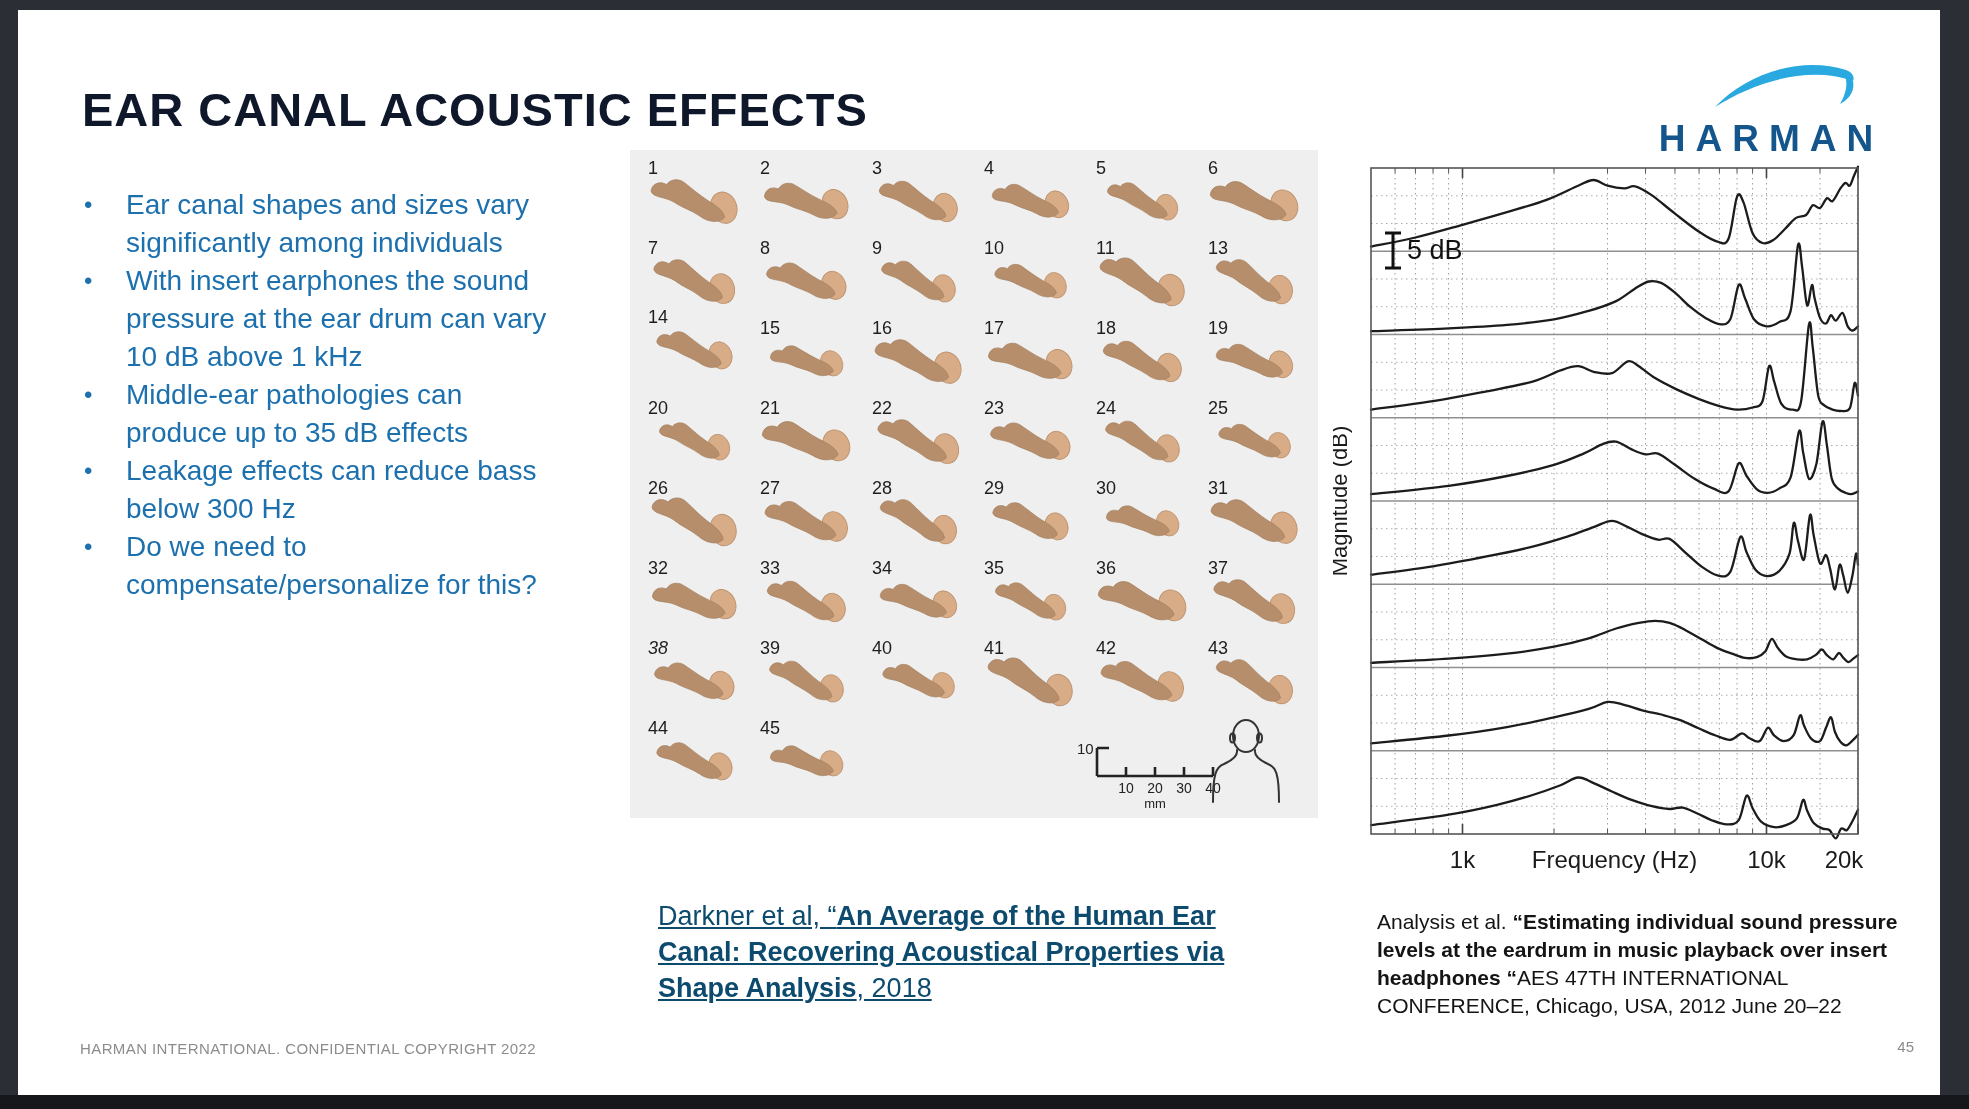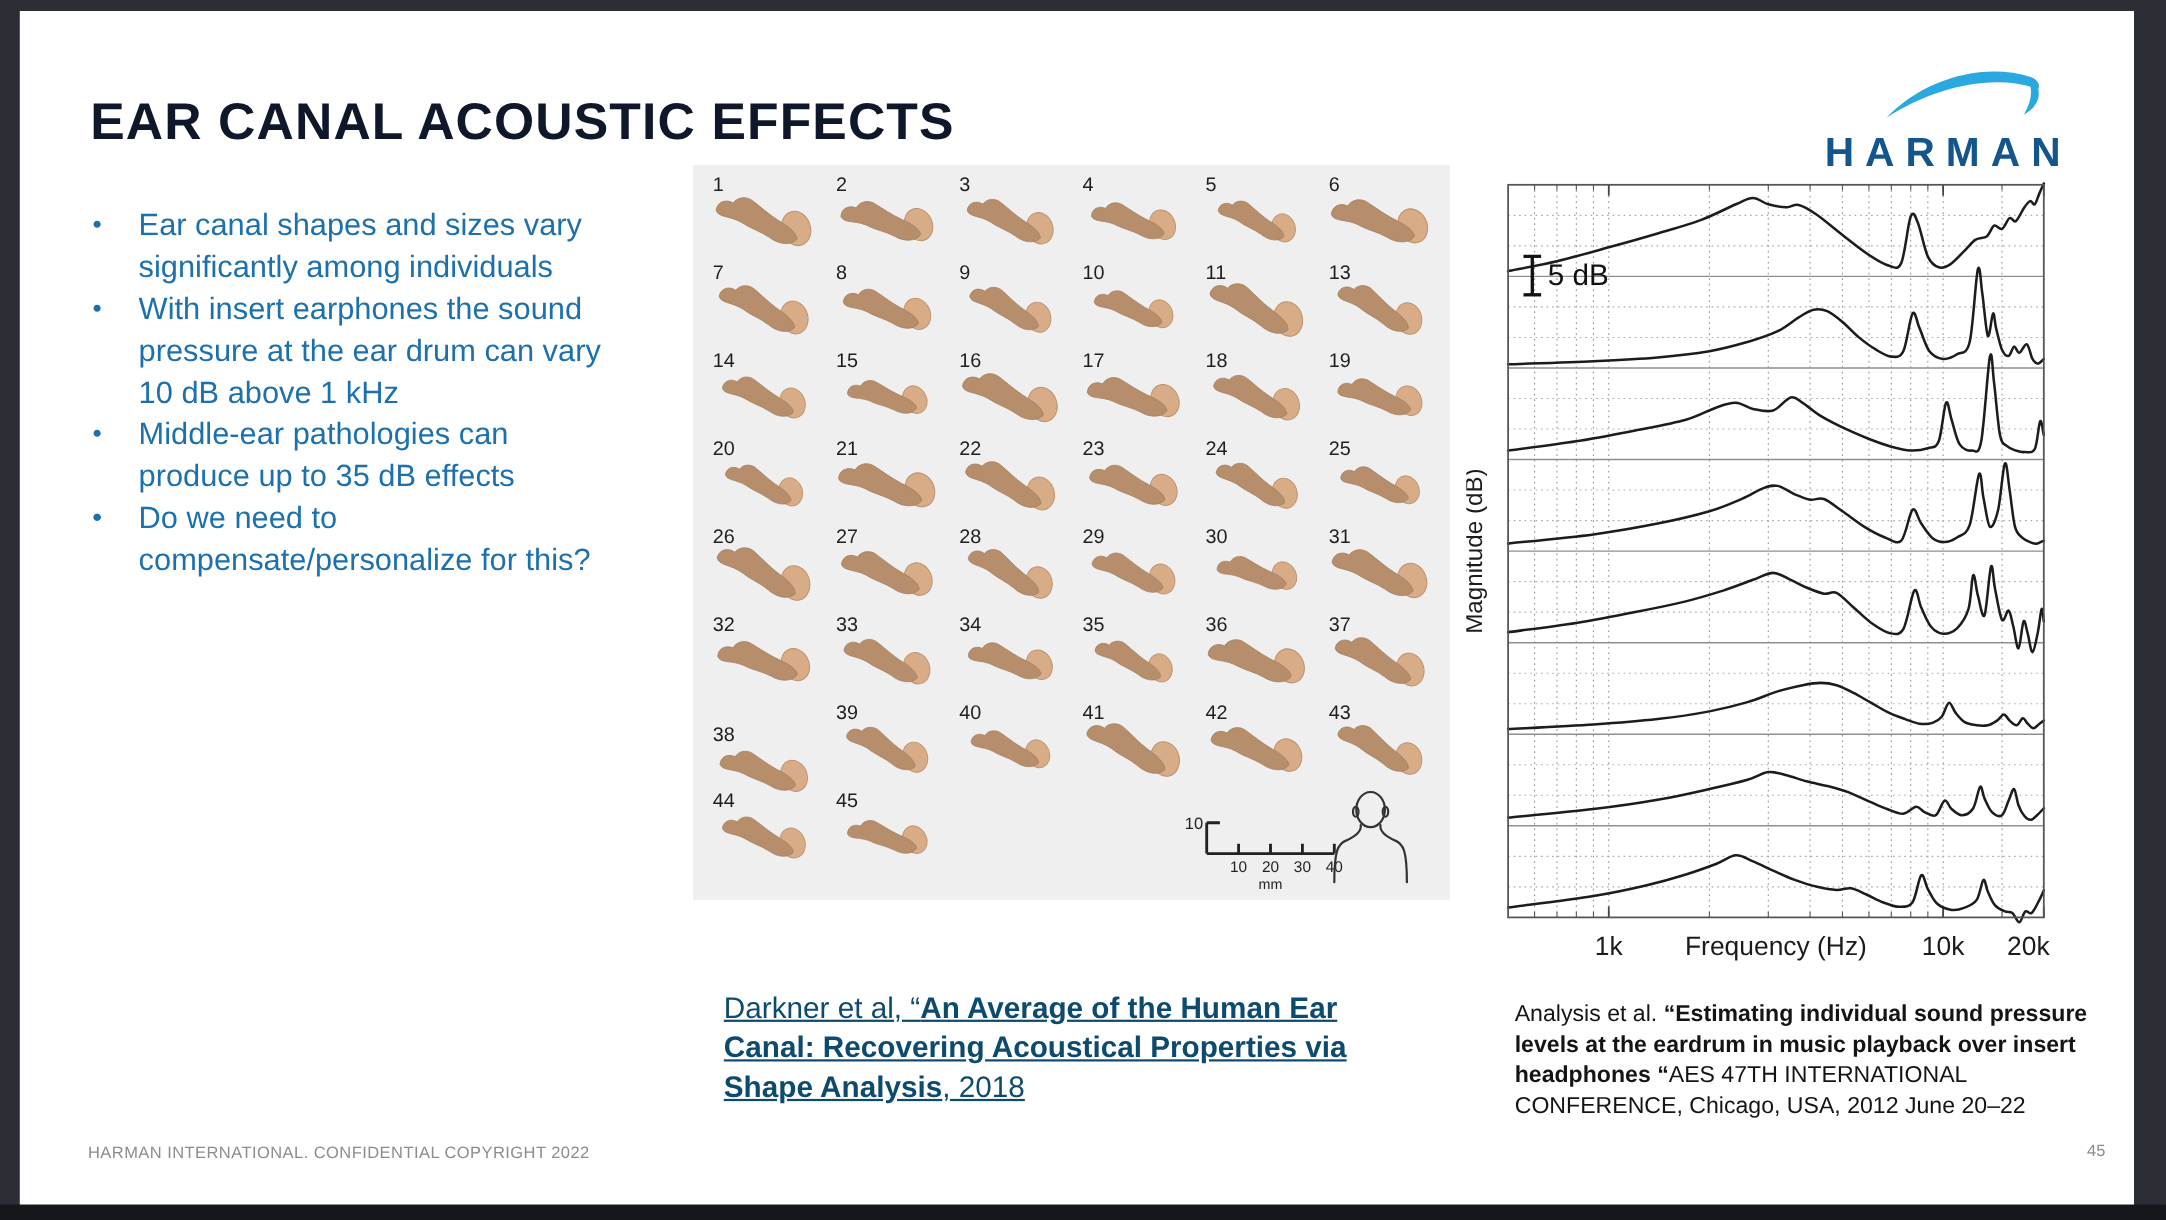--- a/index.html
+++ b/index.html
@@ -47,21 +47,21 @@
       <path d="M62,57 C95,22 150,6 193,20 C199,22 202,27 200,31 C158,16 104,30 62,57 Z" fill="#2aa9e0"></path>
       <path d="M200,31 C202,40 197,49 187,54 C193,44 195,34 192,26 Z" fill="#2aa9e0"></path>
     </g>
     <text x="118" y="101" text-anchor="middle" font-size="37" font-weight="700" letter-spacing="10" fill="#14568c">HARMAN</text>
   </svg>
 
   <ul class="bullets" id="bullet-list">
       <li><span class="marker">•</span><span>Ear canal shapes and sizes vary significantly among individuals</span></li>
       <li><span class="marker">•</span><span>With insert earphones the sound pressure at the ear drum can vary 10 dB above 1 kHz</span></li>
       <li><span class="marker">•</span><span>Middle-ear pathologies can produce up to 35 dB effects</span></li>
-      <li><span class="marker">•</span></li>
+      <li><span class="marker">•</span><span>Leakage effects can reduce bass below 300 Hz</span></li>
       <li><span class="marker">•</span><span>Do we need to compensate/personalize for this?</span></li>
     </ul>
 
   <div class="ear-fig" id="ear-fig">
     <div id="ear-grid">
         <div class="ear-item" style="left: 16px; top: 8px;">
           <span class="num">1</span>
           <svg viewBox="0 0 104 56" width="98" height="53" style="transform:rotate(1deg) scale(1.02);transform-origin:50% 50%;">
             <ellipse cx="80" cy="35" rx="13.5" ry="16.5" transform="rotate(-20 80 35)" fill="#d7ac86" stroke="#bd9370" stroke-width="1"></ellipse>
             <path d="M4,19 C5,11 13,8 20,12 C24,6 33,5 39,10 C47,16 54,22 62,27 C72,33 80,38 81,45 C75,52 63,50 55,44 C46,38 37,36 28,30 C17,24 6,26 4,19 Z" fill="#b78e6c" stroke="#a5815f" stroke-width="0.8"></path>
@@ -137,21 +137,21 @@
             <path d="M4,19 C5,11 13,8 20,12 C24,6 33,5 39,10 C47,16 54,22 62,27 C72,33 80,38 81,45 C75,52 63,50 55,44 C46,38 37,36 28,30 C17,24 6,26 4,19 Z" fill="#b78e6c" stroke="#a5815f" stroke-width="0.8"></path>
           </svg>
         </div>
         <div class="ear-item" style="left: 576px; top: 88px;">
           <span class="num">13</span>
           <svg viewBox="0 0 104 56" width="98" height="53" style="transform:rotate(7deg) scale(0.93);transform-origin:50% 50%;">
             <ellipse cx="80" cy="35" rx="13.5" ry="16.5" transform="rotate(-20 80 35)" fill="#d7ac86" stroke="#bd9370" stroke-width="1"></ellipse>
             <path d="M4,19 C5,11 13,8 20,12 C24,6 33,5 39,10 C47,16 54,22 62,27 C72,33 80,38 81,45 C75,52 63,50 55,44 C46,38 37,36 28,30 C17,24 6,26 4,19 Z" fill="#b78e6c" stroke="#a5815f" stroke-width="0.8"></path>
           </svg>
         </div>
-        <div class="ear-item" style="left: 16px; top: 168px;">
+        <div class="ear-item" style="left: 16px; top: 157px;">
           <span class="num">14</span>
           <svg viewBox="0 0 104 56" width="98" height="53" style="transform:rotate(0deg) scale(0.89);transform-origin:50% 50%;">
             <ellipse cx="80" cy="35" rx="13.5" ry="16.5" transform="rotate(-20 80 35)" fill="#d7ac86" stroke="#bd9370" stroke-width="1"></ellipse>
             <path d="M4,19 C5,11 13,8 20,12 C24,6 33,5 39,10 C47,16 54,22 62,27 C72,33 80,38 81,45 C75,52 63,50 55,44 C46,38 37,36 28,30 C17,24 6,26 4,19 Z" fill="#b78e6c" stroke="#a5815f" stroke-width="0.8"></path>
           </svg>
         </div>
         <div class="ear-item" style="left: 128px; top: 168px;">
           <span class="num">15</span>
           <svg viewBox="0 0 104 56" width="98" height="53" style="transform:rotate(-7deg) scale(0.84);transform-origin:50% 50%;">
             <ellipse cx="80" cy="35" rx="13.5" ry="16.5" transform="rotate(-20 80 35)" fill="#d7ac86" stroke="#bd9370" stroke-width="1"></ellipse>
@@ -305,21 +305,21 @@
             <path d="M4,19 C5,11 13,8 20,12 C24,6 33,5 39,10 C47,16 54,22 62,27 C72,33 80,38 81,45 C75,52 63,50 55,44 C46,38 37,36 28,30 C17,24 6,26 4,19 Z" fill="#b78e6c" stroke="#a5815f" stroke-width="0.8"></path>
           </svg>
         </div>
         <div class="ear-item" style="left: 576px; top: 408px;">
           <span class="num">37</span>
           <svg viewBox="0 0 104 56" width="98" height="53" style="transform:rotate(4deg) scale(0.97);transform-origin:50% 50%;">
             <ellipse cx="80" cy="35" rx="13.5" ry="16.5" transform="rotate(-20 80 35)" fill="#d7ac86" stroke="#bd9370" stroke-width="1"></ellipse>
             <path d="M4,19 C5,11 13,8 20,12 C24,6 33,5 39,10 C47,16 54,22 62,27 C72,33 80,38 81,45 C75,52 63,50 55,44 C46,38 37,36 28,30 C17,24 6,26 4,19 Z" fill="#b78e6c" stroke="#a5815f" stroke-width="0.8"></path>
           </svg>
         </div>
-        <div class="ear-item" style="left: 16px; top: 508px;">
+        <div class="ear-item" style="left: 16px; top: 488px; font-style: italic;">
           <span class="num">38</span>
           <svg viewBox="0 0 104 56" width="98" height="53" style="transform:rotate(-3deg) scale(0.93);transform-origin:50% 50%;">
             <ellipse cx="80" cy="35" rx="13.5" ry="16.5" transform="rotate(-20 80 35)" fill="#d7ac86" stroke="#bd9370" stroke-width="1"></ellipse>
             <path d="M4,19 C5,11 13,8 20,12 C24,6 33,5 39,10 C47,16 54,22 62,27 C72,33 80,38 81,45 C75,52 63,50 55,44 C46,38 37,36 28,30 C17,24 6,26 4,19 Z" fill="#b78e6c" stroke="#a5815f" stroke-width="0.8"></path>
           </svg>
         </div>
         <div class="ear-item" style="left: 128px; top: 488px;">
           <span class="num">39</span>
           <svg viewBox="0 0 104 56" width="98" height="53" style="transform:rotate(5deg) scale(0.89);transform-origin:50% 50%;">
             <ellipse cx="80" cy="35" rx="13.5" ry="16.5" transform="rotate(-20 80 35)" fill="#d7ac86" stroke="#bd9370" stroke-width="1"></ellipse>

